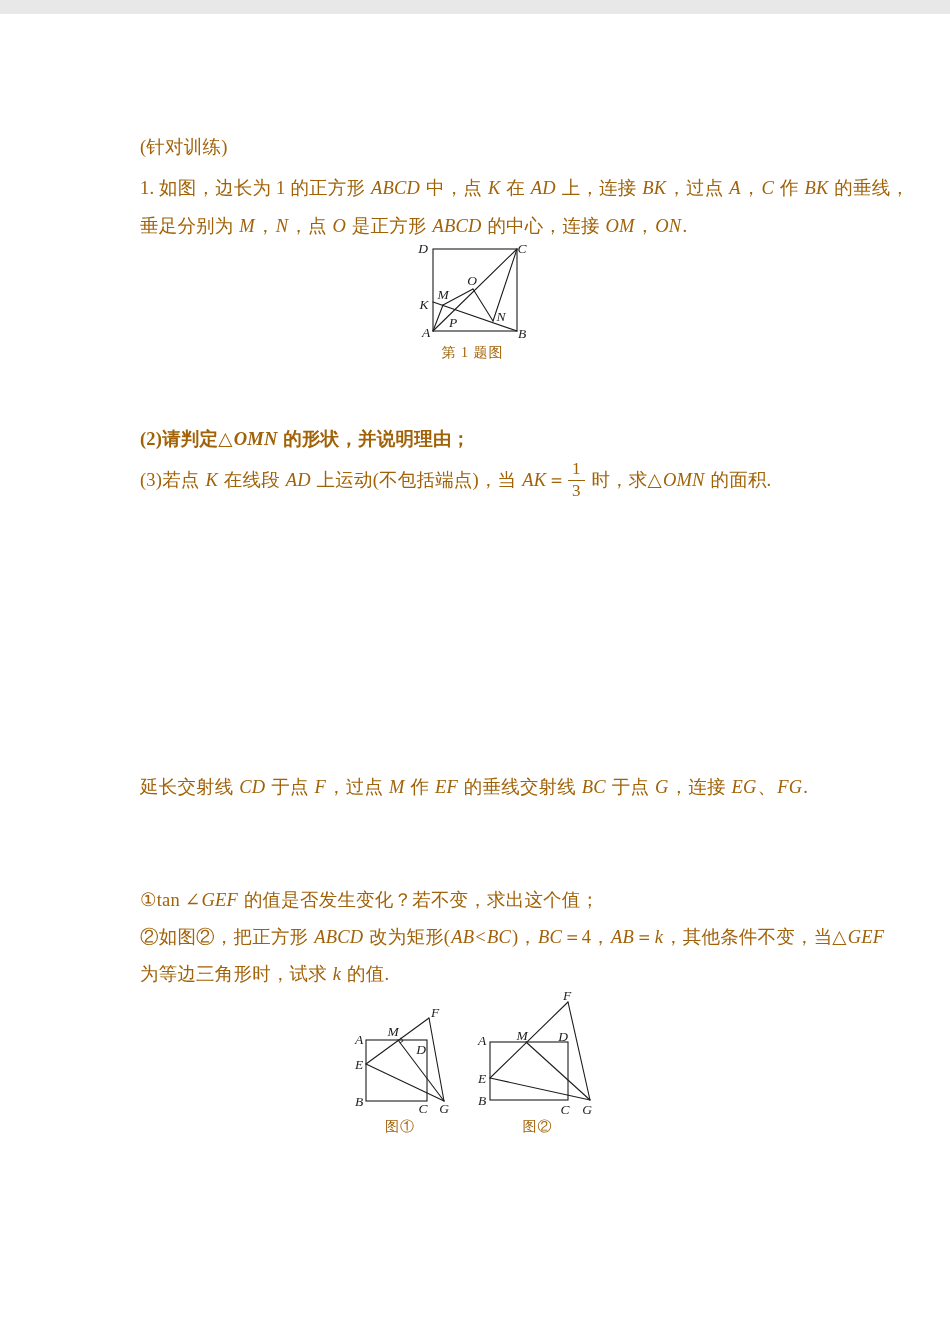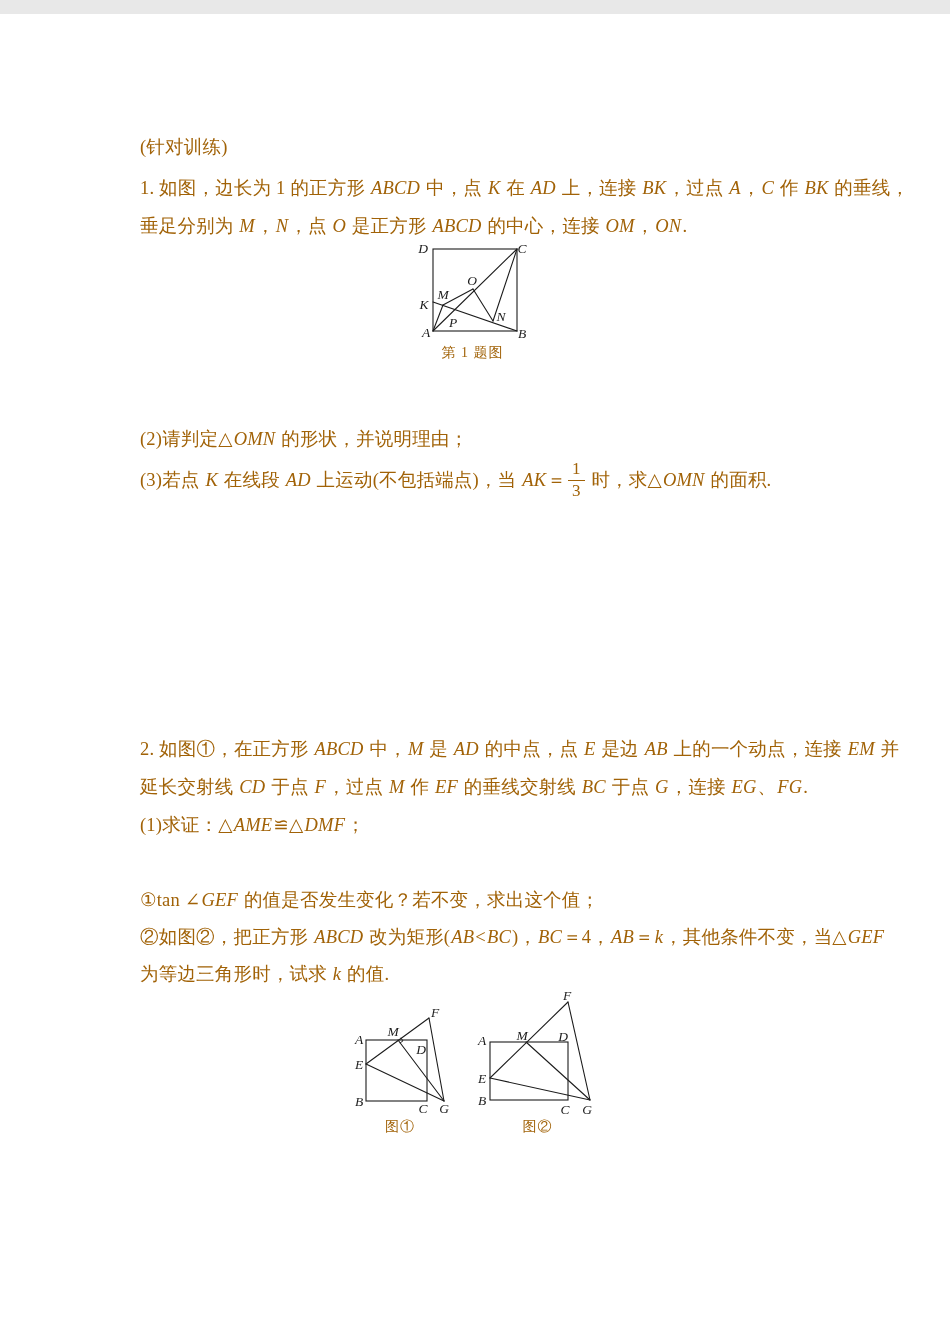--- a/index.html
+++ b/index.html
@@ -56,26 +56,24 @@
       <text x="112" y="99">B</text>
       <text x="14" y="70">K</text>
       <text x="33" y="60">M</text>
       <text x="62" y="46">O</text>
       <text x="43" y="88">P</text>
       <text x="91" y="82">N</text>
     </svg>
   </div>
   <div class="caption" style="left:410px;top:330px;width:125px;">第 1 题图</div>
 
-  <div class="tline" style="top:412px;"><span>(2)请判定△</span><span class="mi">OMN</span><span> 的形状，并说明理由；</span></div>
+  <div class="tline" style="top:412px;font-weight:bold;"><span>(2)请判定△</span><span class="mi">OMN</span><span> 的形状，并说明理由；</span></div>
   <div class="tline" style="top:448px;"><span><span>(3)若点 </span><span class="mi">K</span><span> 在线段 </span><span class="mi">AD</span><span> 上运动(不包括端点)，当 </span><span class="mi">AK</span><span>＝</span></span><span class="frac"><span class="num">1</span><span class="den">3</span></span><span><span> 时，求△</span><span class="mi">OMN</span><span> 的面积.</span></span></div>
 
-  <div class="tline" style="top:722px;"><span>2. 如图①，在正方形 </span><span class="mi">ABCD</span><span> 中，</span><span class="mi">M</span><span> 是 </span><span class="mi">AD</span><span> 的中点，点 </span><span class="mi">E</span><span> 是边 </span><span class="mi">AB</span><span> 上的一个动点，连接 </span><span class="mi">EM</span><span> 并</span></div>
   <div class="tline" style="top:760px;"><span>延长交射线 </span><span class="mi">CD</span><span> 于点 </span><span class="mi">F</span><span>，过点 </span><span class="mi">M</span><span> 作 </span><span class="mi">EF</span><span> 的垂线交射线 </span><span class="mi">BC</span><span> 于点 </span><span class="mi">G</span><span>，连接 </span><span class="mi">EG</span><span>、</span><span class="mi">FG</span><span>.</span></div>
-  <div class="tline" style="top:798px;"><span>(1)求证：△</span><span class="mi">AME</span><span>≌△</span><span class="mi">DMF</span><span>；</span></div>
   <div class="tline" style="top:873px;"><span>①tan ∠</span><span class="mi">GEF</span><span> 的值是否发生变化？若不变，求出这个值；</span></div>
   <div class="tline" style="top:910px;"><span>②如图②，把正方形 </span><span class="mi">ABCD</span><span> 改为矩形(</span><span class="mi">AB</span><span>&lt;</span><span class="mi">BC</span><span>)，</span><span class="mi">BC</span><span>＝4，</span><span class="mi">AB</span><span>＝</span><span class="mi">k</span><span>，其他条件不变，当△</span><span class="mi">GEF</span><span></span></div>
   <div class="tline" style="top:947px;"><span>为等边三角形时，试求 </span><span class="mi">k</span><span> 的值.</span></div>
 
   <div class="fig" style="left:340px;top:985px;">
     <svg width="120" height="118" viewBox="0 0 120 118">
       <g stroke="#1c1c1c" stroke-width="1.1" fill="none" stroke-linecap="round">
         <rect x="26" y="41" width="61" height="61"></rect>
         <line x1="26" y1="65" x2="89" y2="19"></line>
         <line x1="58" y1="41" x2="104" y2="102"></line>

